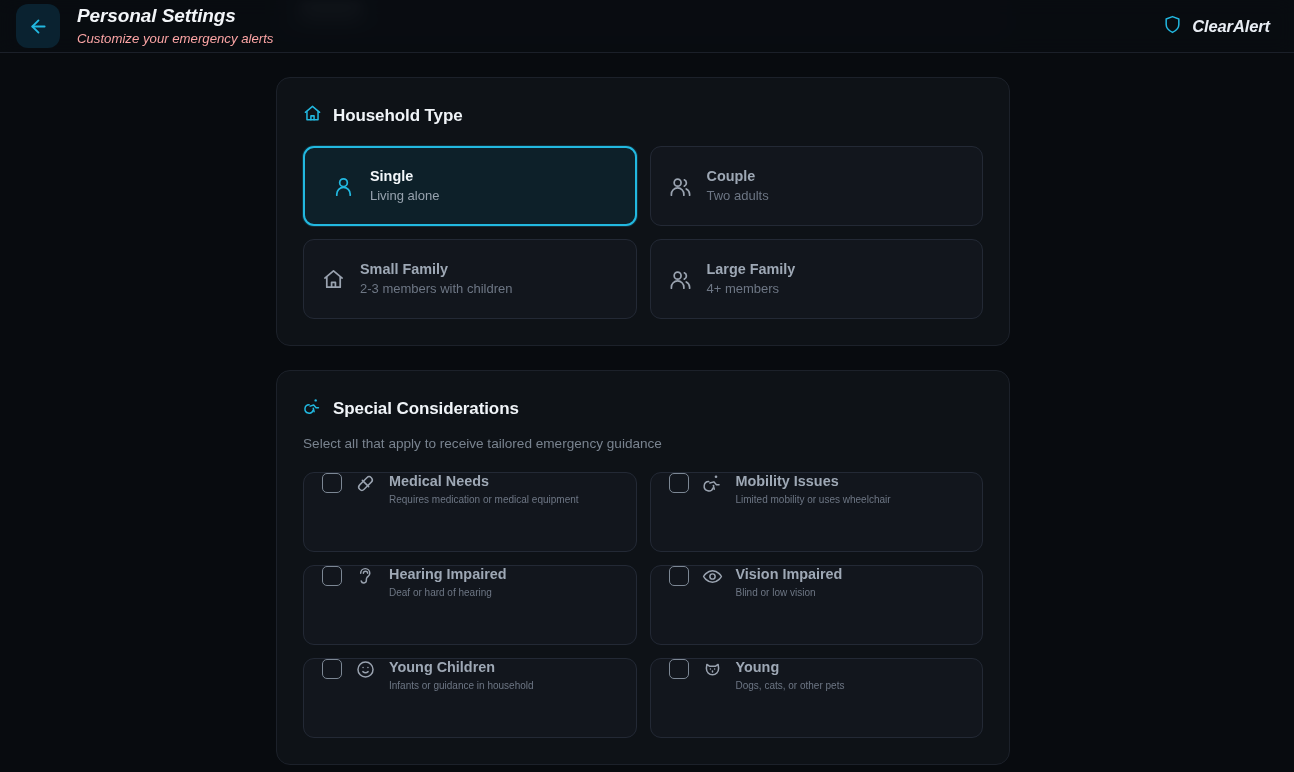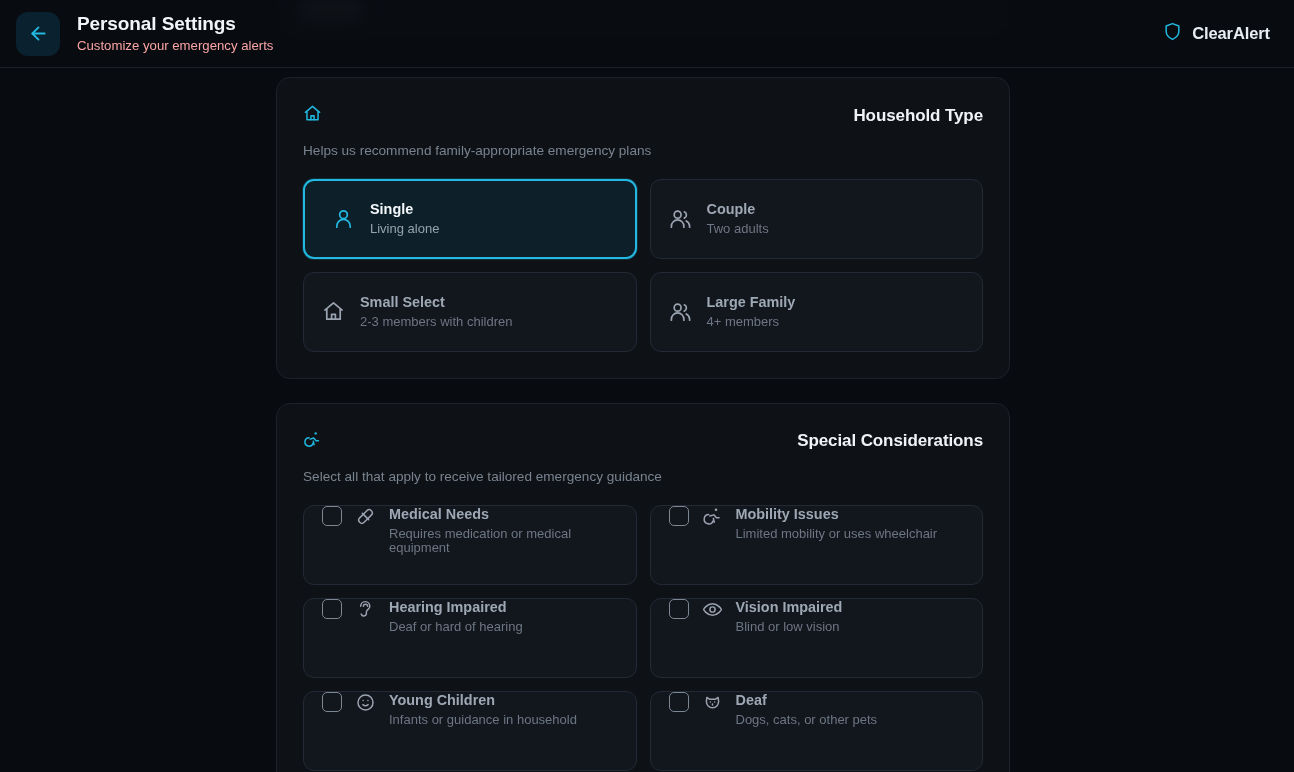--- a/index.html
+++ b/index.html
@@ -37,29 +37,30 @@
     background: #b9c2cf;
     opacity: .30;
     filter: blur(3.2px);
   }
 
   
   .appbar {
     position: absolute;
     top: 0; left: 0;
     width: 1294px;
-    height: 68px;
+    height: 53px;
     background: rgba(9,12,17,.82);
     backdrop-filter: blur(9px);
     -webkit-backdrop-filter: blur(9px);
     border-bottom: 1px solid #1b2029;
     display: flex;
     align-items: center;
     padding: 0 24px 0 16px;
     z-index: 5;
+    font-style: italic;
   }
   .back-btn {
     width: 44px; height: 44px;
     border-radius: 12px;
     background: #0a2230;
     display: flex;
     align-items: center;
     justify-content: center;
     cursor: pointer;
     flex: 0 0 auto;
@@ -115,21 +116,20 @@
     border: 1px solid #1c212a;
     border-radius: 14px;
     padding: 26px;
     margin-bottom: 24px;
   }
 
   .panel-head {
     display: flex;
     align-items: center;
     gap: 11px;
-    justify-content: space-between;
   }
   .panel-title {
     font-size: 17px;
     font-weight: 700;
     color: #f0f4f8;
     letter-spacing: -0.1px;
   }
   .panel-sub {
     font-size: 13.6px;
     color: #79838f;
@@ -200,21 +200,21 @@
   }
   .chk-icon { flex: 0 0 auto; display: flex; align-items: center; }
   .chk-text { display: flex; flex-direction: column; gap: 4px; }
   .chk-label {
     font-size: 14.4px;
     font-weight: 600;
     color: #9ea8b5;
     line-height: 1.15;
   }
   .chk-desc {
-    font-size: 13px;
+    font-size: 10px;
     color: #6d7684;
     line-height: 1.15;
   }
 </style>
 </head>
 <body>
 
 <div class="page">
 
   <div class="ghost-layer">
@@ -254,21 +254,20 @@
         <div class="panel-head">
           <span>
             <svg width="19" height="19" viewBox="0 0 24 24" fill="none" stroke="#22b8e0" stroke-width="1.9" stroke-linecap="round" stroke-linejoin="round">
               <path d="M3 10.5L12 3l9 7.5"></path>
               <path d="M5 9.7V20h14V9.7"></path>
               <path d="M10 20v-5h4v5"></path>
             </svg>
           </span>
           <span class="panel-title">Household Type</span>
         </div>
-        <div class="panel-sub">Helps us recommend family-appropriate emergency plans</div>
 
         <div class="grid">
 
           <div class="opt selected">
             <span class="opt-icon">
               <svg width="23" height="23" viewBox="0 0 24 24" fill="none" stroke="#22b8e0" stroke-width="1.8" stroke-linecap="round" stroke-linejoin="round">
                 <circle cx="12" cy="8" r="4"></circle>
                 <path d="M5 21v-1a7 7 0 0 1 14 0v1"></path>
               </svg>
             </span>
@@ -295,21 +294,21 @@
 
           <div class="opt">
             <span class="opt-icon">
               <svg width="23" height="23" viewBox="0 0 24 24" fill="none" stroke="#9aa3b0" stroke-width="1.8" stroke-linecap="round" stroke-linejoin="round">
                 <path d="M3 10.5L12 3l9 7.5"></path>
                 <path d="M5 9.7V20h14V9.7"></path>
                 <path d="M10 20v-5h4v5"></path>
               </svg>
             </span>
             <span class="opt-text">
-              <span class="opt-label">Small Select</span>
+              <span class="opt-label">Small Family</span>
               <span class="opt-desc">2-3 members with children</span>
             </span>
           </div>
 
           <div class="opt">
             <span class="opt-icon">
               <svg width="23" height="23" viewBox="0 0 24 24" fill="none" stroke="#9aa3b0" stroke-width="1.8" stroke-linecap="round" stroke-linejoin="round">
                 <circle cx="9" cy="8" r="3.6"></circle>
                 <path d="M2.5 21v-1a6.5 6.5 0 0 1 13 0v1"></path>
                 <path d="M16 5a3.6 3.6 0 0 1 0 6.6"></path>
@@ -419,21 +418,21 @@
             <span class="checkbox"></span>
             <span class="chk-icon">
               <svg width="21" height="21" viewBox="0 0 24 24" fill="none" stroke="#9aa3b0" stroke-width="1.7" stroke-linecap="round" stroke-linejoin="round">
                 <path d="M5.6 6.2L5 10.6c0 4.3 3.1 7.4 7 7.4s7-3.1 7-7.4l-.6-4.4-3.3 2.1H8.9z"></path>
                 <path d="M9.6 11.4h.02"></path>
                 <path d="M14.4 11.4h.02"></path>
                 <path d="M12 13.8v1.1"></path>
               </svg>
             </span>
             <span class="chk-text">
-              <span class="chk-label">Deaf</span>
+              <span class="chk-label">Young</span>
               <span class="chk-desc">Dogs, cats, or other pets</span>
             </span>
           </div>
 
         </div>
       </section>
 
     </div>
   </div>
 </div>

